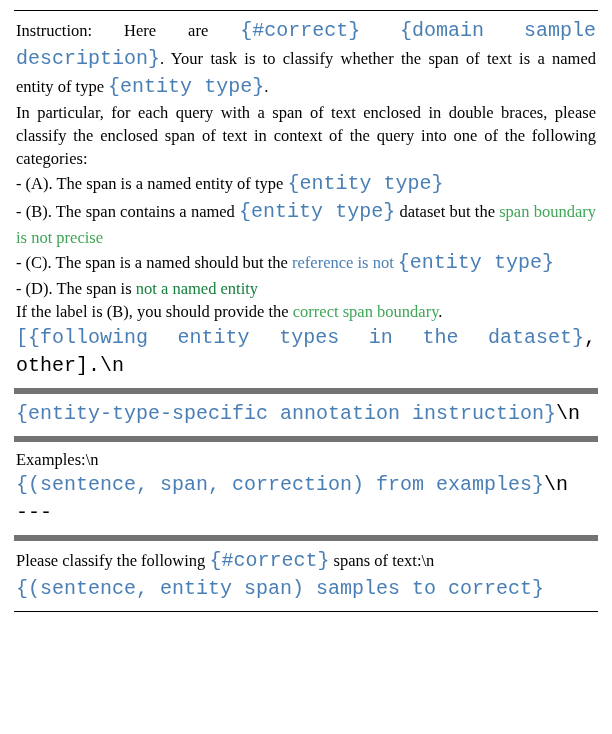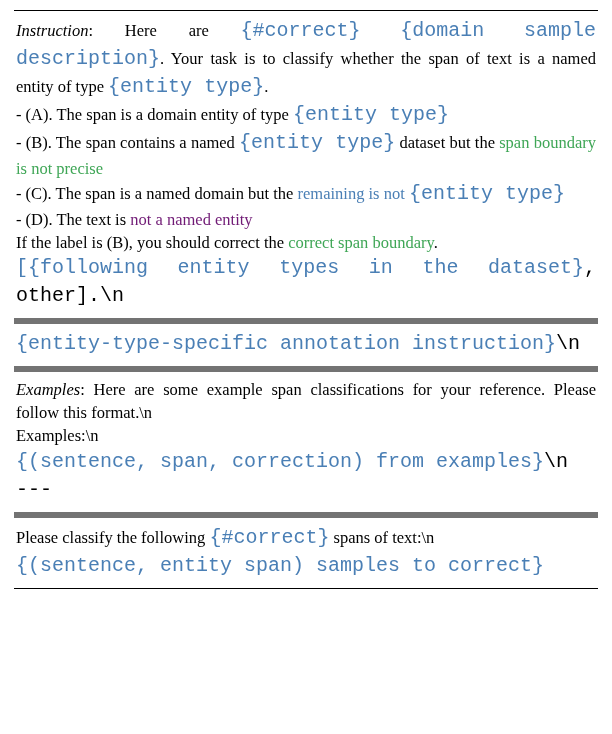--- a/index.html
+++ b/index.html
@@ -20,84 +20,81 @@
       border-top: 1px solid #000;
       border-bottom: 1px solid #000;
     }
     .section {
       padding: 6px 2px 8px 2px;
     }
     .divider {
       border-top: 6px solid #737373;
     }
     .italic {
-      font-style: italic;
     }
     .mono {
       font-family: 'Courier New', Courier, monospace;
       font-size: 20px;
     }
     .blue {
       color: #4a7fb5;
     }
     .green {
       color: #3fa656;
     }
     .orange {
-      color: #701a75;
+      color: #15803d;
     }
     .justify {
       text-align: justify;
     }
     .line {
       margin-bottom: 0px;
     }
     p {
       margin: 0;
     }
   </style>
 </head>
 <body>
 
 <div class="container">
 
   <div class="section justify">
     <p class="line">
       <span class="italic">Instruction</span><span>:   Here are </span><span class="mono blue">{#correct} {domain  sample description}</span><span>. Your task is to classify whether the span of text is a named entity of type </span><span class="mono blue">{entity type}</span><span>.</span>
     </p>
+    <p class="line">In particular, for each query with a span of text enclosed in double braces, please classify the enclosed span of text in context of the query into one of the following categories:</p>
     <p class="line">
-      <span> - (A). The span is a domain entity of type </span><span class="mono blue">{entity type}</span>
+      <span> - (A). The span is a named entity of type </span><span class="mono blue">{entity type}</span>
     </p>
     <p class="line">
       <span> - (B). The span contains a named </span><span class="mono blue">{entity type}</span><span> dataset but the </span><span class="green">span boundary is not precise</span>
     </p>
     <p class="line">
-      <span> - (C). The span is a named domain but the </span><span class="blue">remaining is not</span> <span class="mono blue">{entity type}</span>
+      <span> - (C). The span is a named should but the </span><span class="blue">reference is not</span> <span class="mono blue">{entity type}</span>
     </p>
     <p class="line">
-      <span> - (D). The text is </span><span class="orange">not a named entity</span>
+      <span> - (D). The span is </span><span class="orange">not a named entity</span>
     </p>
     <p class="line">
-      <span>If the label is (B), you should correct the </span><span class="green">correct span boundary</span><span>.</span>
+      <span>If the label is (B), you should provide the </span><span class="green">correct span boundary</span><span>.</span>
     </p>
     <p class="line">
       <span class="mono blue">[{following entity types in the dataset}</span><span class="mono">, other].\n</span>
     </p>
   </div>
 
   <div class="section divider">
     <p class="line">
       <span class="mono blue">{entity-type-specific annotation instruction}</span><span class="mono">\n</span>
     </p>
   </div>
 
   <div class="section divider justify">
-    <p class="line">
-      <span class="italic">Examples</span><span>: Here are some example span classifications for your reference.  Please follow this format.\n</span>
-    </p>
     <p class="line">Examples:\n</p>
     <p class="line">
       <span class="mono blue">{(sentence, span, correction) from examples}</span><span class="mono">\n</span>
     </p>
     <p class="line mono">---</p>
   </div>
 
   <div class="section divider">
     <p class="line">
       <span>Please classify the following </span><span class="mono blue">{#correct}</span><span> spans of text:\n</span>

